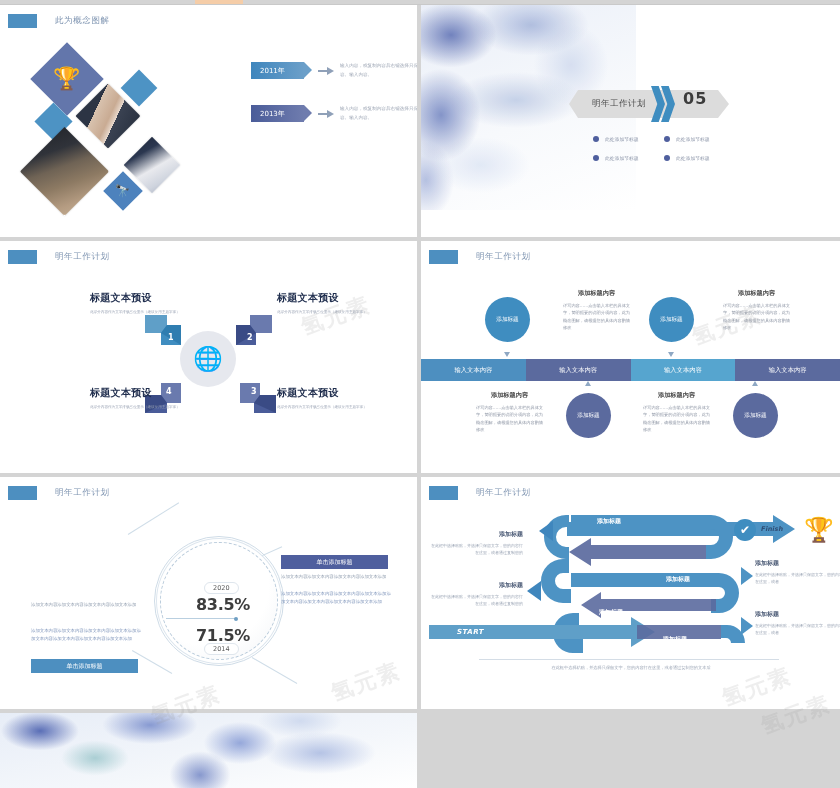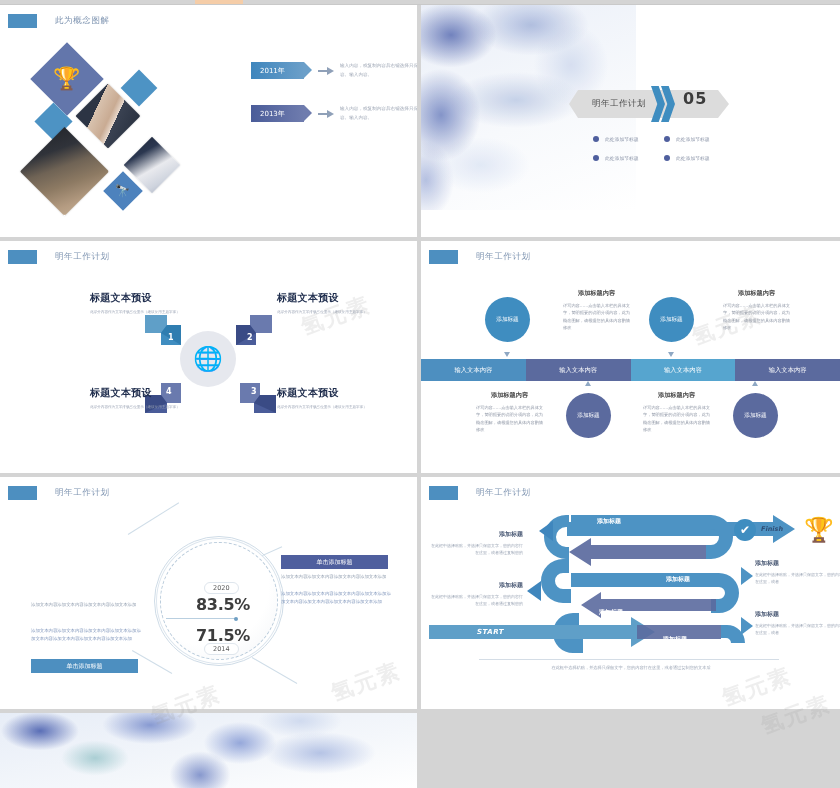--- a/index.html
+++ b/index.html
@@ -121,21 +121,21 @@
   .rmap{position:absolute;left:0;top:0;width:419px;height:232px;}
   .rtxt{position:absolute;width:92px;}
   .rtxt h6{margin:0;font-size:6px;color:#4d5c77;font-weight:bold;}
   .rtxt p{margin:3px 0 0;font-size:4px;line-height:1.8;color:#9aa4b4;}
   .rtxt.right{text-align:right;}
   .foot{position:absolute;left:60px;top:188px;width:300px;text-align:center;font-size:4.2px;color:#9aa4b4;}
   .footline{position:absolute;left:58px;top:182px;width:300px;height:1px;background:#d4dde6;}
   .trophy6{position:absolute;left:383px;top:41px;font-size:24px;color:#6b7fae;line-height:1;}
   .chk{position:absolute;left:313px;top:42px;width:22px;height:22px;border-radius:50%;background:#3f8dc0;color:#fff;display:flex;align-items:center;justify-content:center;font-size:12px;}
   .fin{position:absolute;left:340px;top:48px;font-size:6.5px;color:#2f4f77;font-weight:bold;font-style:italic;}
-  .start{position:absolute;left:36px;top:151px;font-size:7px;color:#fff;font-weight:bold;font-style:italic;letter-spacing:.5px;margin-left:20px;}
+  .start{position:absolute;left:36px;top:151px;font-size:7px;color:#fff;font-weight:bold;font-style:italic;letter-spacing:.5px;}
   .rlab{position:absolute;font-size:6px;color:#fff;font-weight:bold;}
 
   
   .wc2{position:absolute;left:0;top:0;width:417px;height:75px;
     background:
       radial-gradient(ellipse 60px 30px at 40px 18px, rgba(74,96,175,.9), transparent 65%),
       radial-gradient(ellipse 70px 28px at 150px 12px, rgba(110,132,200,.8), transparent 68%),
       radial-gradient(ellipse 55px 32px at 240px 30px, rgba(126,148,210,.8), transparent 66%),
       radial-gradient(ellipse 50px 26px at 95px 45px, rgba(140,190,195,.7), transparent 68%),
       radial-gradient(ellipse 80px 30px at 320px 40px, rgba(170,186,225,.85), transparent 70%),

